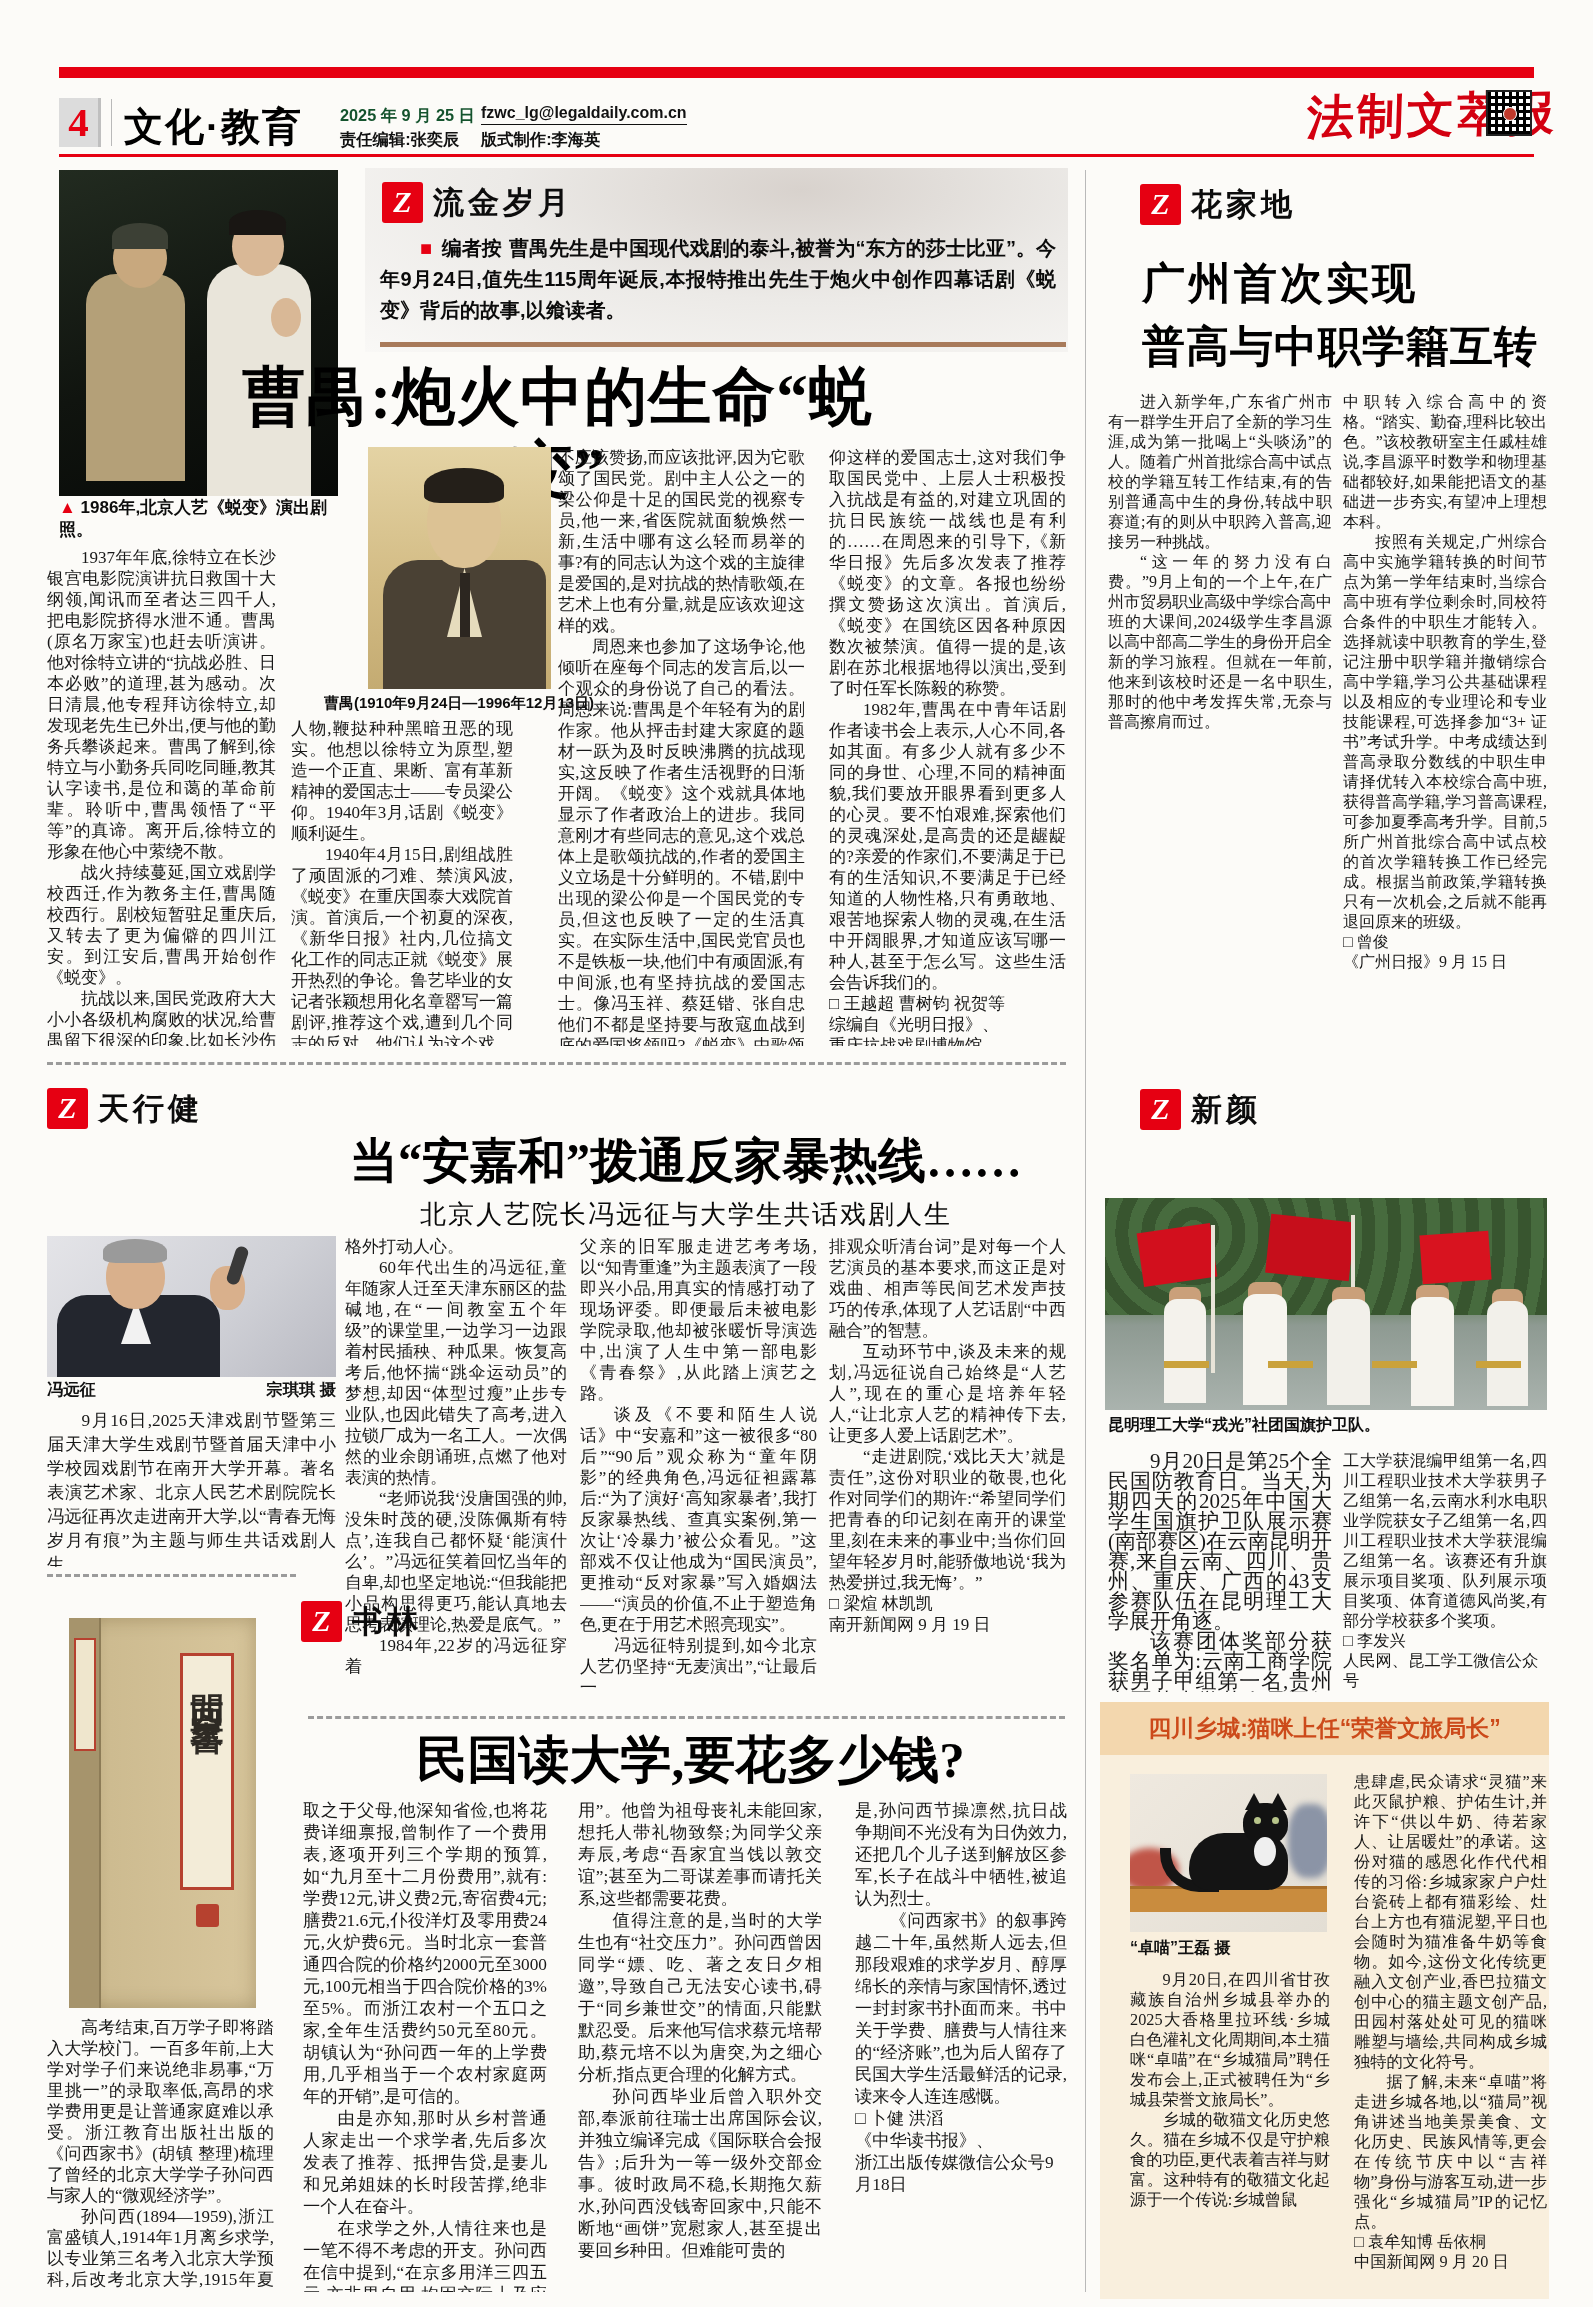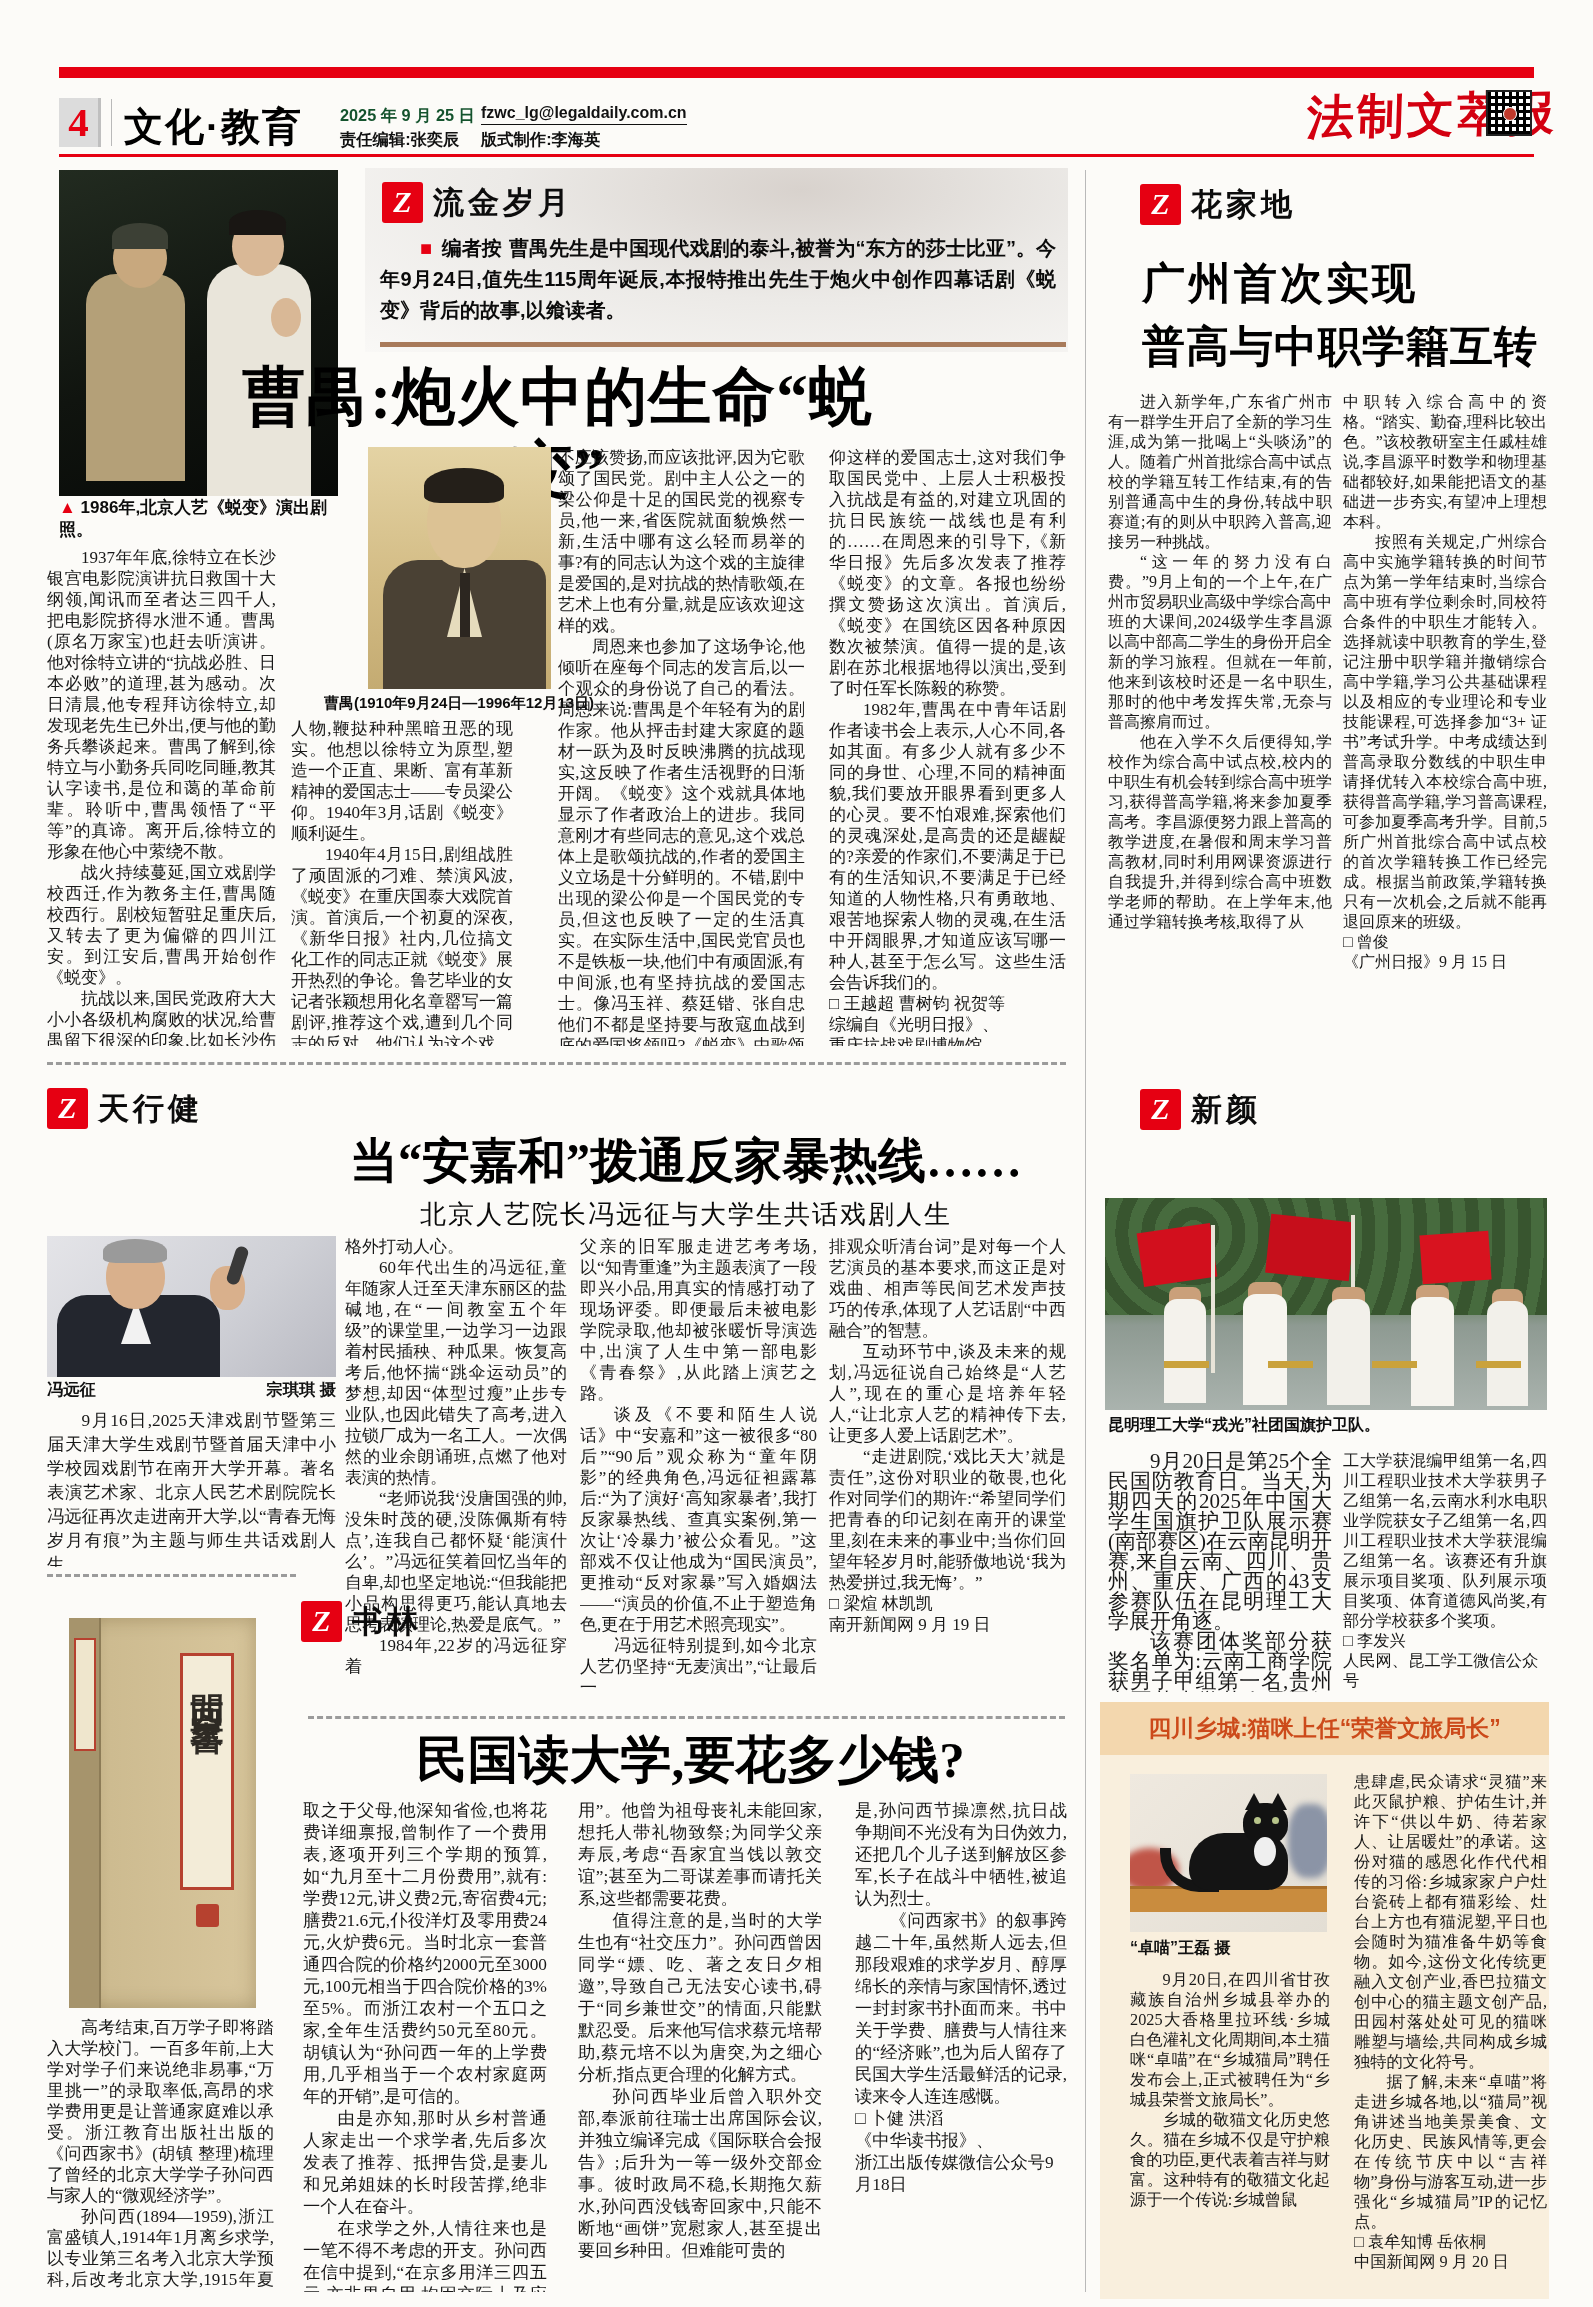--- a/index.html
+++ b/index.html
@@ -196,21 +196,20 @@
   <div class="badge" style="left:1140px;top:184px">
     <span class="z">Z</span>
     <span class="lbl">花家地</span>
   </div>
   <div class="abs" style="left:1142px;top:257px;font:700 43px/54px 'Liberation Serif',serif;color:#000;letter-spacing:3px">广州首次实现</div>
   <div class="abs" style="left:1142px;top:320px;font:700 43px/54px 'Liberation Serif',serif;color:#000;letter-spacing:1px">普高与中职学籍互转</div>
 
   <div class="col small" style="left:1108px;top:392px;width:224px;height:639px">
       <p>进入新学年,广东省广州市有一群学生开启了全新的学习生涯,成为第一批喝上“头啖汤”的人。随着广州首批综合高中试点校的学籍互转工作结束,有的告别普通高中生的身份,转战中职赛道;有的则从中职跨入普高,迎接另一种挑战。</p>
       <p>“这一年的努力没有白费。”9月上旬的一个上午,在广州市贸易职业高级中学综合高中班的大课间,2024级学生李昌源以高中部高二学生的身份开启全新的学习旅程。但就在一年前,他来到该校时还是一名中职生,那时的他中考发挥失常,无奈与普高擦肩而过。</p>
-      <p>他在入学不久后便得知,学校作为综合高中试点校,校内的中职生有机会转到综合高中班学习,获得普高学籍,将来参加夏季高考。李昌源便努力跟上普高的教学进度,在暑假和周末学习普高教材,同时利用网课资源进行自我提升,并得到综合高中班数学老师的帮助。在上学年末,他通过学籍转换考核,取得了从</p>
     </div>
   <div class="col small" style="left:1343px;top:392px;width:204px;height:639px">
       <p class="cont">中职转入综合高中的资格。“踏实、勤奋,理科比较出色。”该校教研室主任戚桂雄说,李昌源平时数学和物理基础都较好,如果能把语文的基础进一步夯实,有望冲上理想本科。</p>
       <p>按照有关规定,广州综合高中实施学籍转换的时间节点为第一学年结束时,当综合高中班有学位剩余时,同校符合条件的中职生才能转入。选择就读中职教育的学生,登记注册中职学籍并撤销综合高中学籍,学习公共基础课程以及相应的专业理论和专业技能课程,可选择参加“3+ 证书”考试升学。中考成绩达到普高录取分数线的中职生申请择优转入本校综合高中班,获得普高学籍,学习普高课程,可参加夏季高考升学。目前,5所广州首批综合高中试点校的首次学籍转换工作已经完成。根据当前政策,学籍转换只有一次机会,之后就不能再退回原来的班级。</p>
       <p class="attr">□ 曾俊</p>
       <p class="attr">《广州日报》9 月 15 日</p>
     </div>
 
   <div class="badge" style="left:1140px;top:1089px">
     <span class="z">Z</span>

